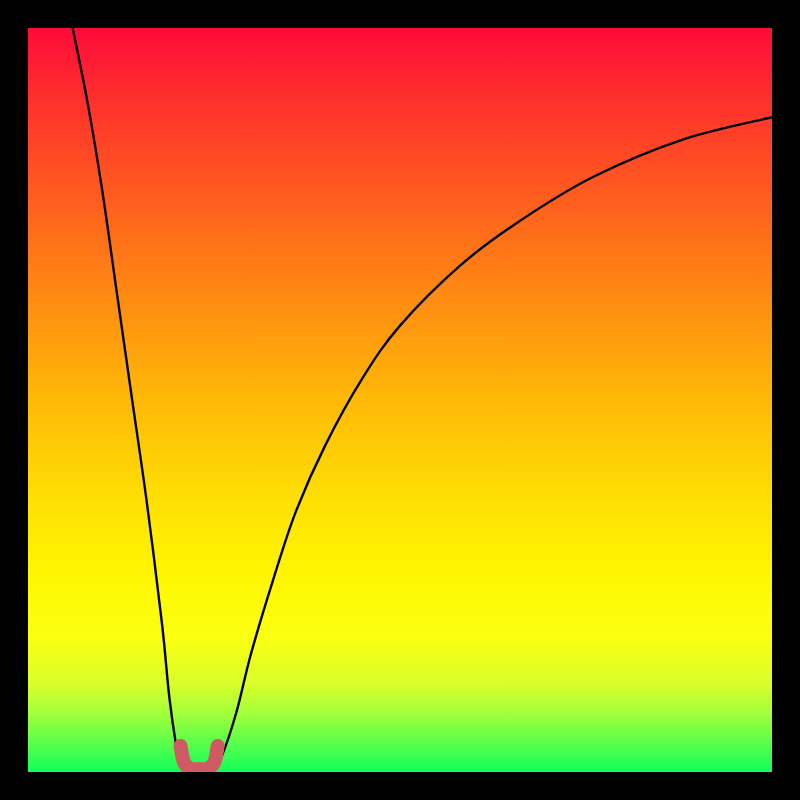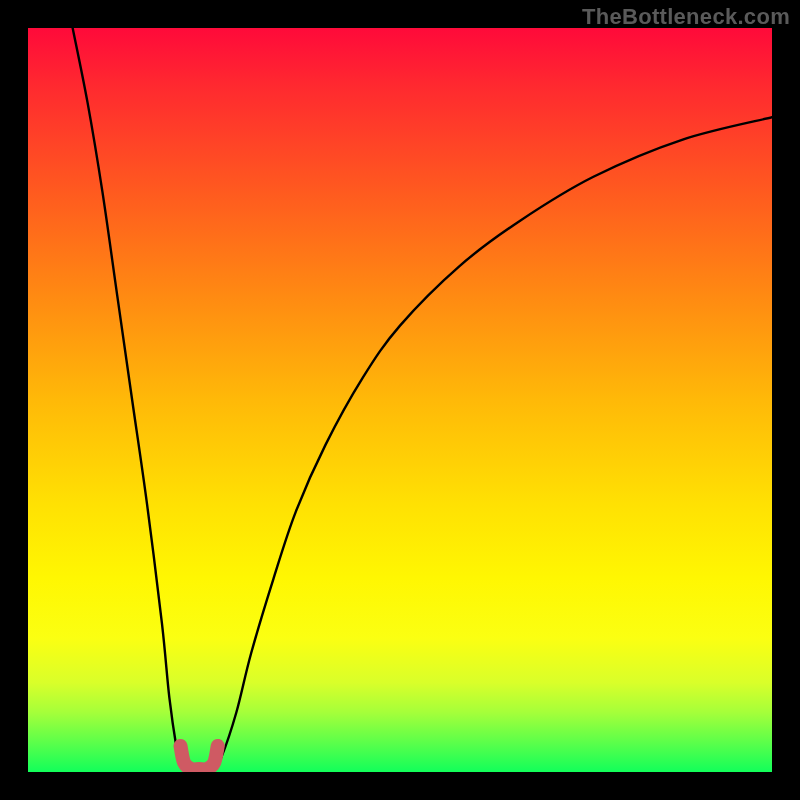--- a/index.html
+++ b/index.html
@@ -61,14 +61,13 @@
 <div class="frame">
   <div class="plot">
 
     <svg class="curve" viewBox="0 0 744 744" preserveAspectRatio="none">
       <path d="M 44.64 0.00 C 47.12 12.40, 54.56 47.12, 59.52 74.40 C 64.48 101.68, 69.44 131.44, 74.40 163.68 C 79.36 195.92, 84.32 233.12, 89.28 267.84 C 94.24 302.56, 99.20 337.28, 104.16 372.00 C 109.12 406.72, 114.08 438.96, 119.04 476.16 C 124.00 513.36, 130.20 562.96, 133.92 595.20 C 137.64 627.44, 138.88 648.52, 141.36 669.60 C 143.84 690.68, 146.94 710.52, 148.80 721.68 C 150.66 732.84, 151.28 733.46, 152.52 736.56 C 153.76 739.66, 155.62 739.66, 156.24 740.28" fill="none" stroke="#000000" stroke-width="2.4" stroke-linecap="round"></path>
       <path d="M 186.00 740.28 C 187.24 738.42, 189.72 738.42, 193.44 729.12 C 197.16 719.82, 203.36 701.84, 208.32 684.48 C 213.28 667.12, 217.00 647.28, 223.20 624.96 C 229.40 602.64, 238.08 574.12, 245.52 550.56 C 252.96 527.00, 259.16 505.92, 267.84 483.60 C 276.52 461.28, 286.44 438.96, 297.60 416.64 C 308.76 394.32, 322.40 369.52, 334.80 349.68 C 347.20 329.84, 355.88 316.20, 372.00 297.60 C 388.12 279.00, 411.68 255.44, 431.52 238.08 C 451.36 220.72, 468.72 208.32, 491.04 193.44 C 513.36 178.56, 538.16 162.44, 565.44 148.80 C 592.72 135.16, 624.96 121.52, 654.72 111.60 C 684.48 101.68, 729.12 93.00, 744.00 89.28" fill="none" stroke="#000000" stroke-width="2.4" stroke-linecap="round"></path>
       <path d="M 152.52 717.96 C 153.14 720.81, 154.38 731.23, 156.24 735.07 C 158.10 738.92, 161.20 740.03, 163.68 741.02 C 166.16 742.02, 168.64 741.02, 171.12 741.02 C 173.60 741.02, 176.08 742.02, 178.56 741.02 C 181.04 740.03, 184.14 738.92, 186.00 735.07 C 187.86 731.23, 189.10 720.81, 189.72 717.96" fill="none" stroke="#cf5a63" stroke-width="14" stroke-linecap="round" stroke-linejoin="round"></path>
     </svg>
 
   </div>
-  <div class="watermark">TheBottleneck.com</div>
 </div>
 
 </body></html>

